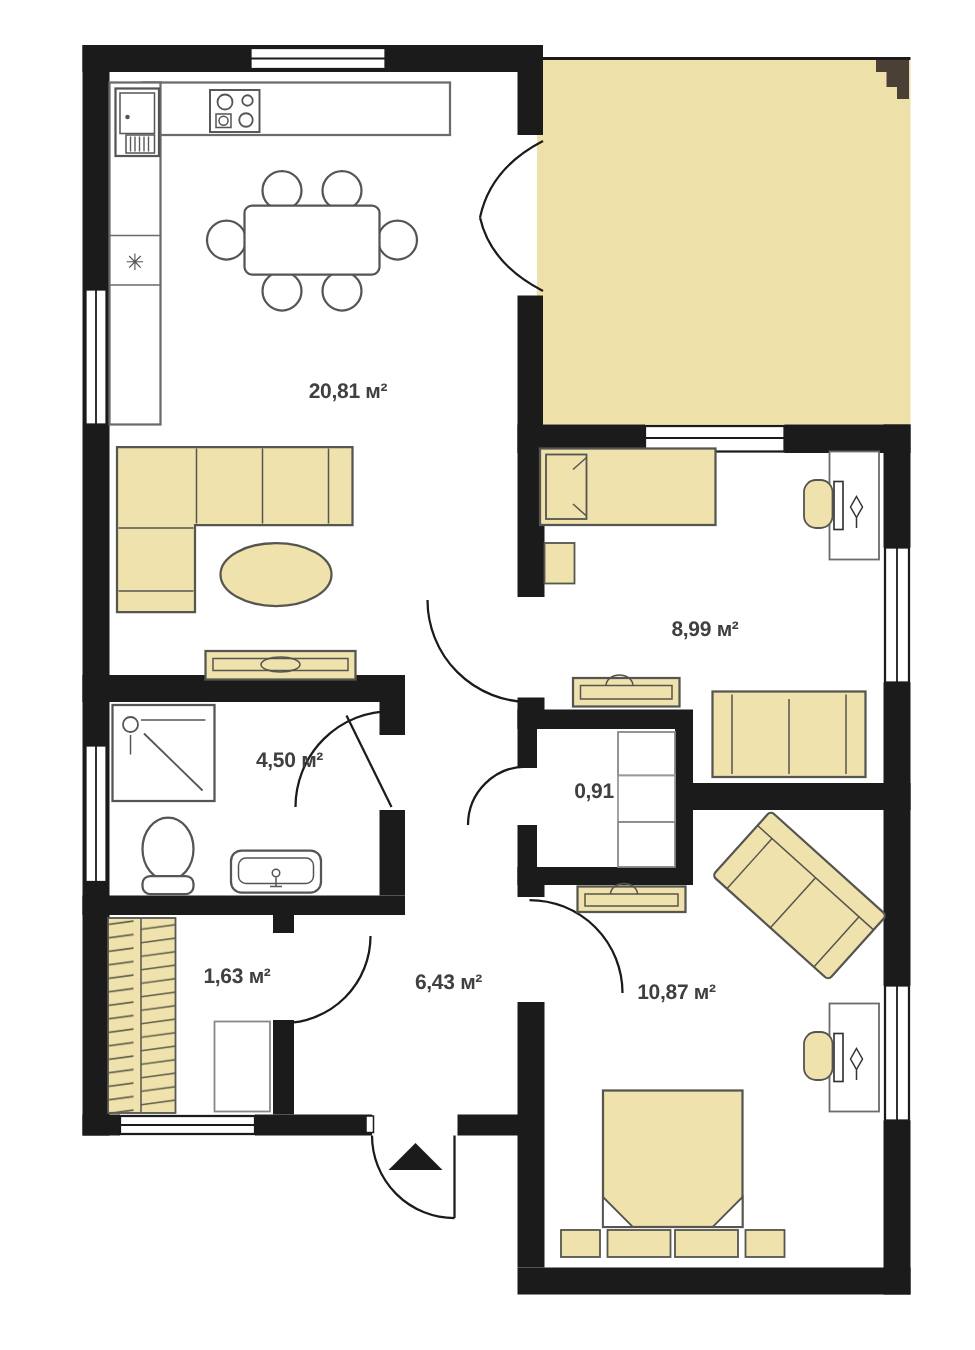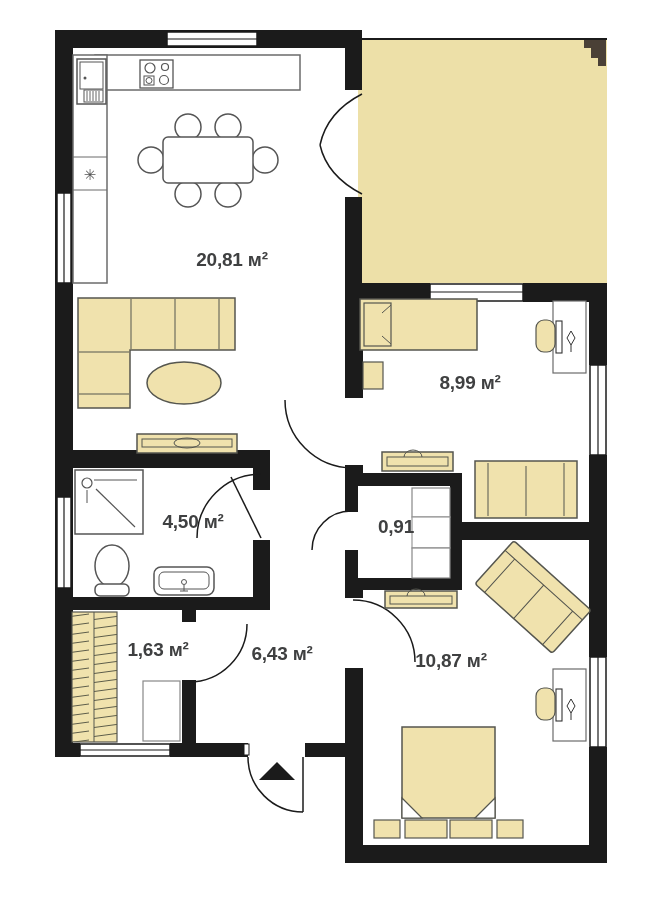--- a/index.html
+++ b/index.html
@@ -1,20 +1,20 @@
 <!DOCTYPE html>
 <html><head>
 <meta charset="utf-8">
 <style>
   html,body{margin:0;padding:0;background:#ffffff;}
   .plan{position:relative;width:650px;height:900px;background:#fff;overflow:hidden;
         font-family:"Liberation Sans", sans-serif;}
   .plan svg{position:absolute;left:0;top:0;}
   .room-label{position:absolute;transform:translate(-50%,-50%);
-        font-weight:700;font-size:19px;color:#3f4041;letter-spacing:-0.2px;
+        font-weight:700;font-size:14px;color:#3f4041;letter-spacing:-0.2px;
         white-space:nowrap;}
 </style>
 </head>
 <body>
 
 <div class="plan">
 <svg width="650" height="900" viewBox="0 0 650 900">
   <defs>
     <pattern id="hang" width="46" height="9" patternUnits="userSpaceOnUse">
       <line x1="2" y1="7.5" x2="43" y2="2" stroke="#5c5c49" stroke-width="1"></line>
@@ -231,19 +231,19 @@
 
   <g>
     <rect x="72" y="612" width="45" height="130" fill="#f0e2ad" stroke="#55564f" stroke-width="1.2"></rect>
     <rect x="72" y="612" width="45" height="130" fill="url(#hang)" stroke="none"></rect>
     <line x1="94" y1="612" x2="94" y2="742" stroke="#55564f" stroke-width="1"></line>
     <rect x="143" y="681" width="37" height="60" fill="#fff" stroke="#888" stroke-width="1.2"></rect>
   </g>
 </svg>
 
   <div class="room-label" style="left:232px;top:260px">20,81 м²</div>
-  <div class="room-label" style="left:470px;top:383px">8,99 м²</div>
-  <div class="room-label" style="left:193px;top:522px">4,50 м²</div>
+  <div class="room-label" style="left:470px;top:419px">8,99 м²</div>
+  <div class="room-label" style="left:193px;top:506px">4,50 м²</div>
   <div class="room-label" style="left:396px;top:527px">0,91</div>
   <div class="room-label" style="left:158px;top:650px">1,63 м²</div>
-  <div class="room-label" style="left:282px;top:654px">6,43 м²</div>
+  <div class="room-label" style="left:299px;top:654px">6,43 м²</div>
   <div class="room-label" style="left:451px;top:661px">10,87 м²</div>
 </div>
 
 </body></html>

